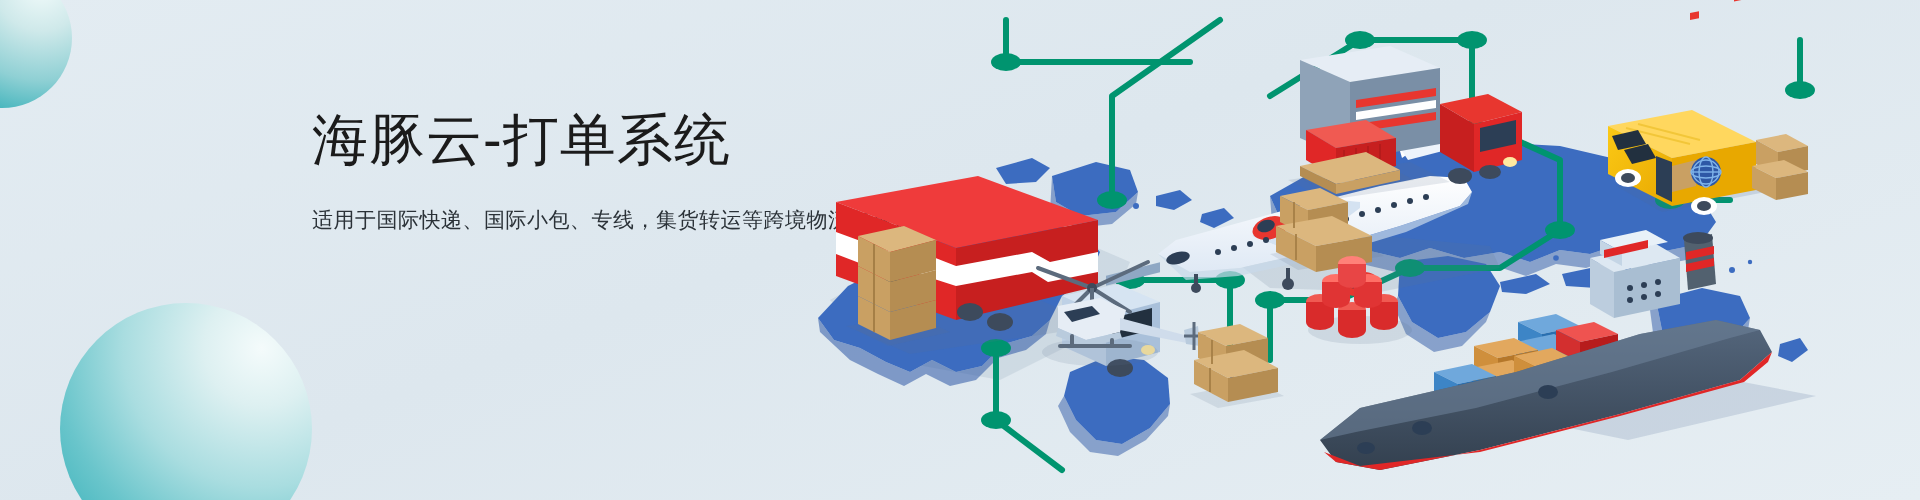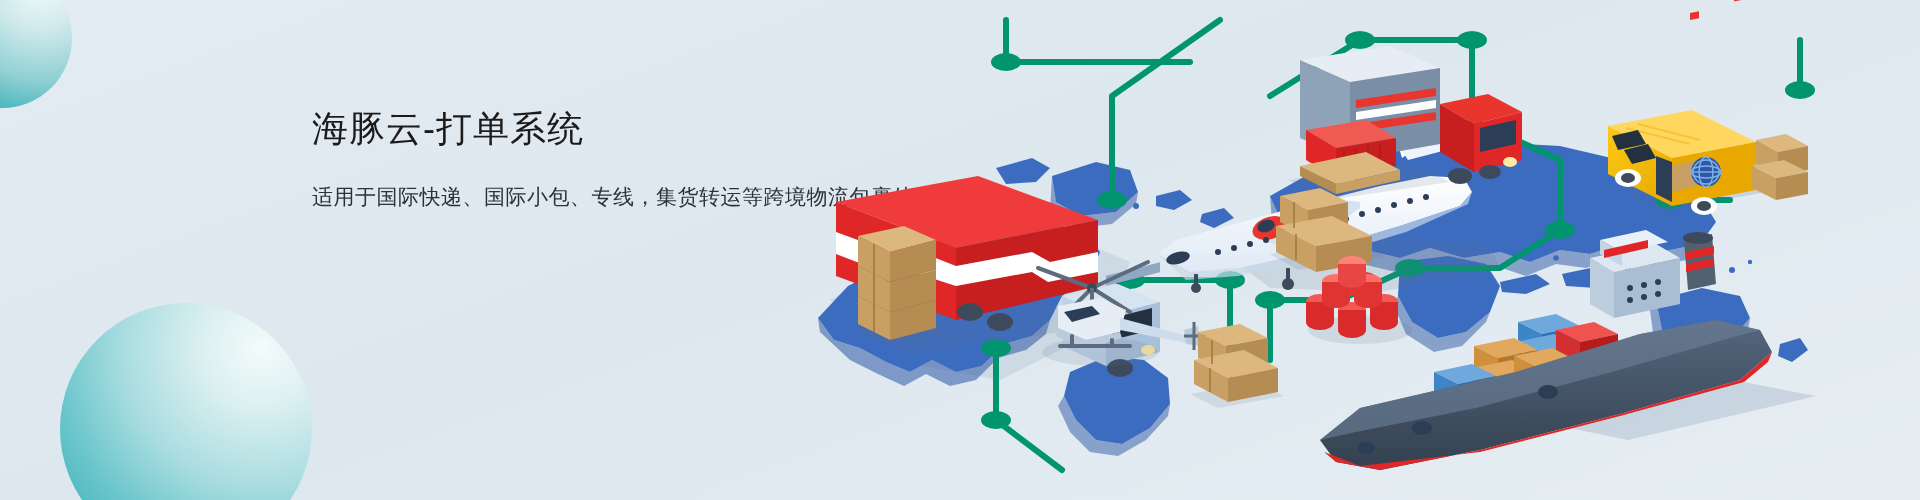--- a/index.html
+++ b/index.html
@@ -18,21 +18,21 @@
     left:-68px;top:-32px;width:140px;height:140px;
     background:radial-gradient(circle at 78% 12%, #f2fbfb 0%, #cfe9ea 28%, #8fd0d4 58%, #3fb3bb 82%, #23a7b0 100%);
   }
   #circle-bl{
     left:60px;top:303px;width:252px;height:252px;
     background:radial-gradient(circle at 80% 18%, #f4fbfb 0%, #ddf0f1 20%, #a9dde0 48%, #69c5cb 72%, #2eadb6 100%);
   }
   
   .copy{position:absolute;left:312px;top:108px;}
   .headline{
-    font-size:36px;line-height:1.15;color:#1b1b1b;letter-spacing:1px;
+    font-size:56px;line-height:1.15;color:#1b1b1b;letter-spacing:1px;
     font-weight:400;margin:0;white-space:nowrap;
   }
   .subhead{
     margin:34px 0 0 0;font-size:21px;line-height:1.3;color:#2b3238;
     letter-spacing:.5px;white-space:nowrap;font-weight:400;
   }
   .art{position:absolute;right:0;top:0;width:1120px;height:500px;}
   .art svg{display:block;width:100%;height:100%;}
 </style>
 </head>

